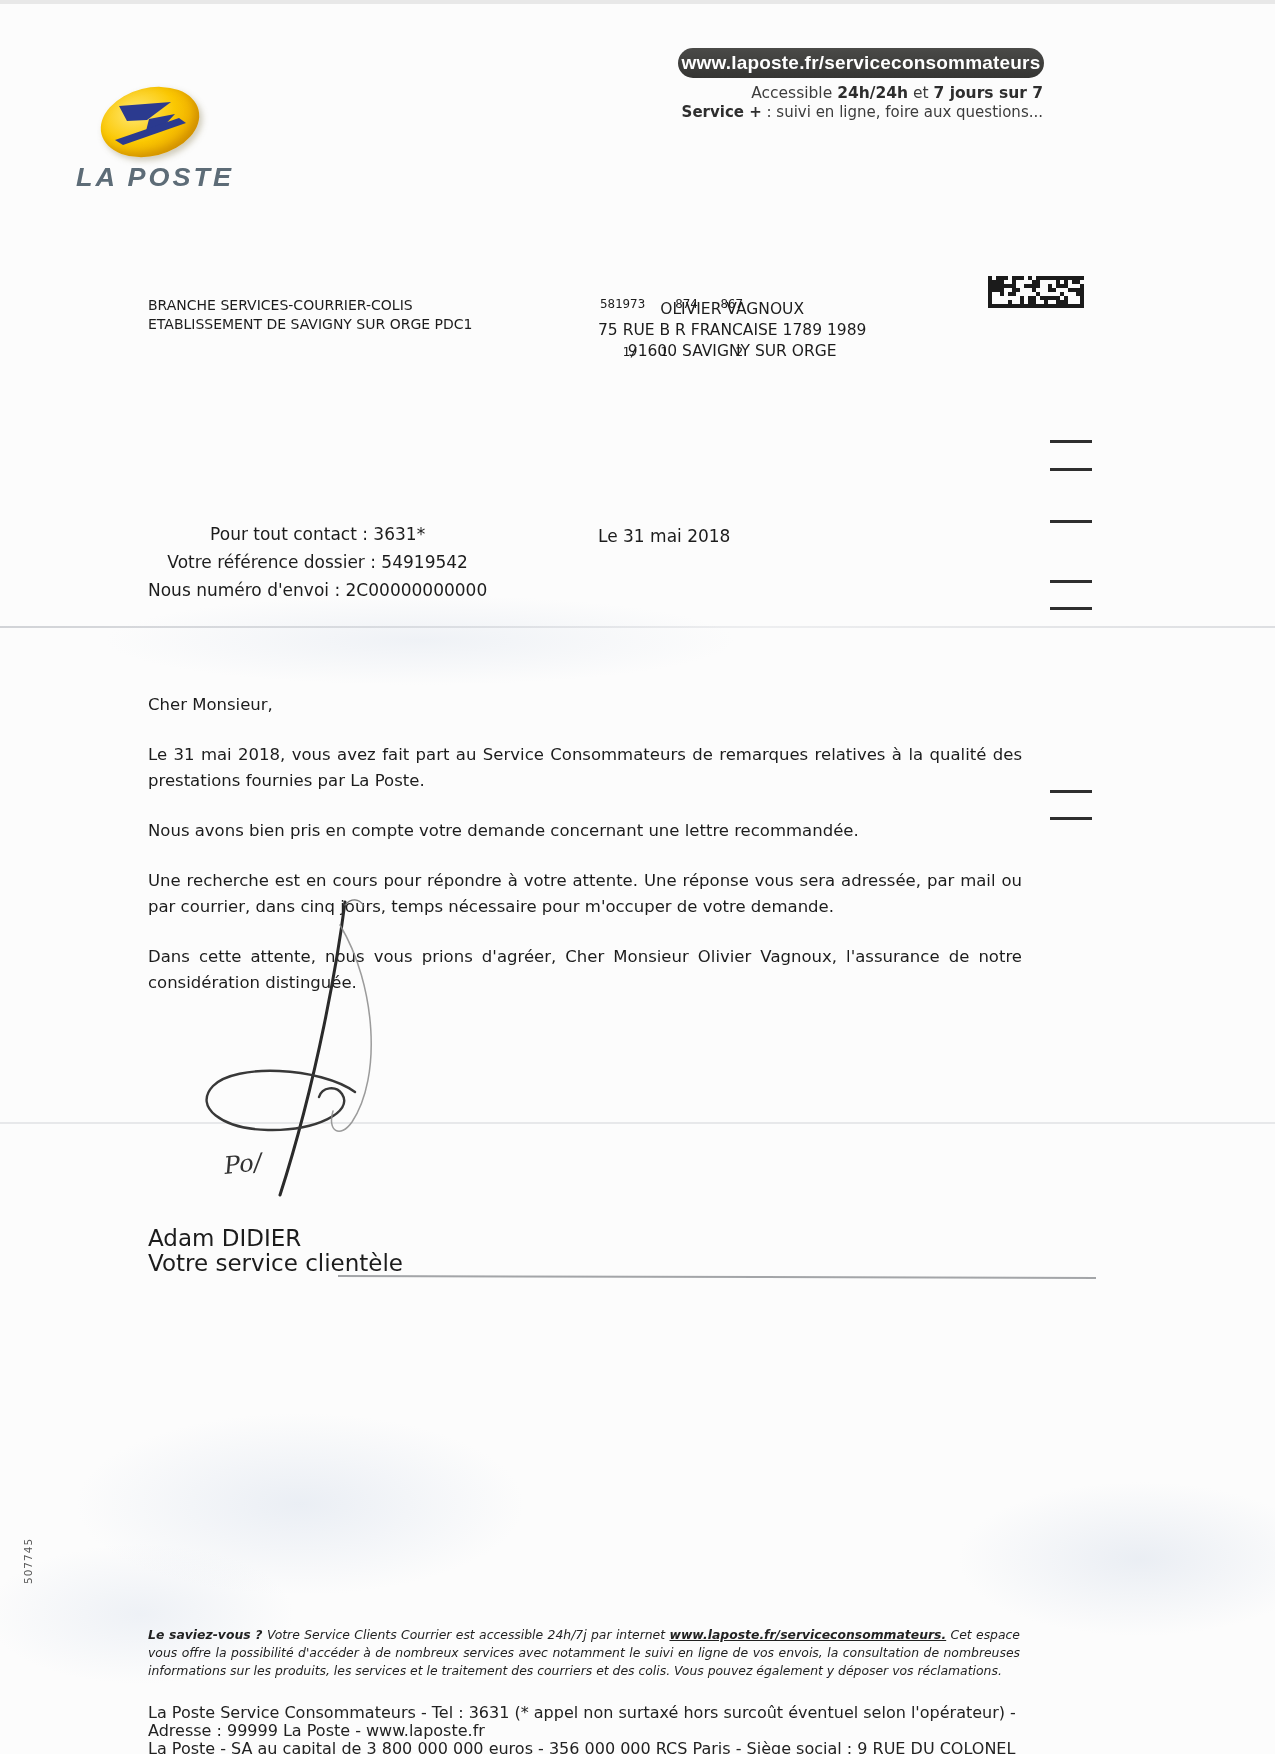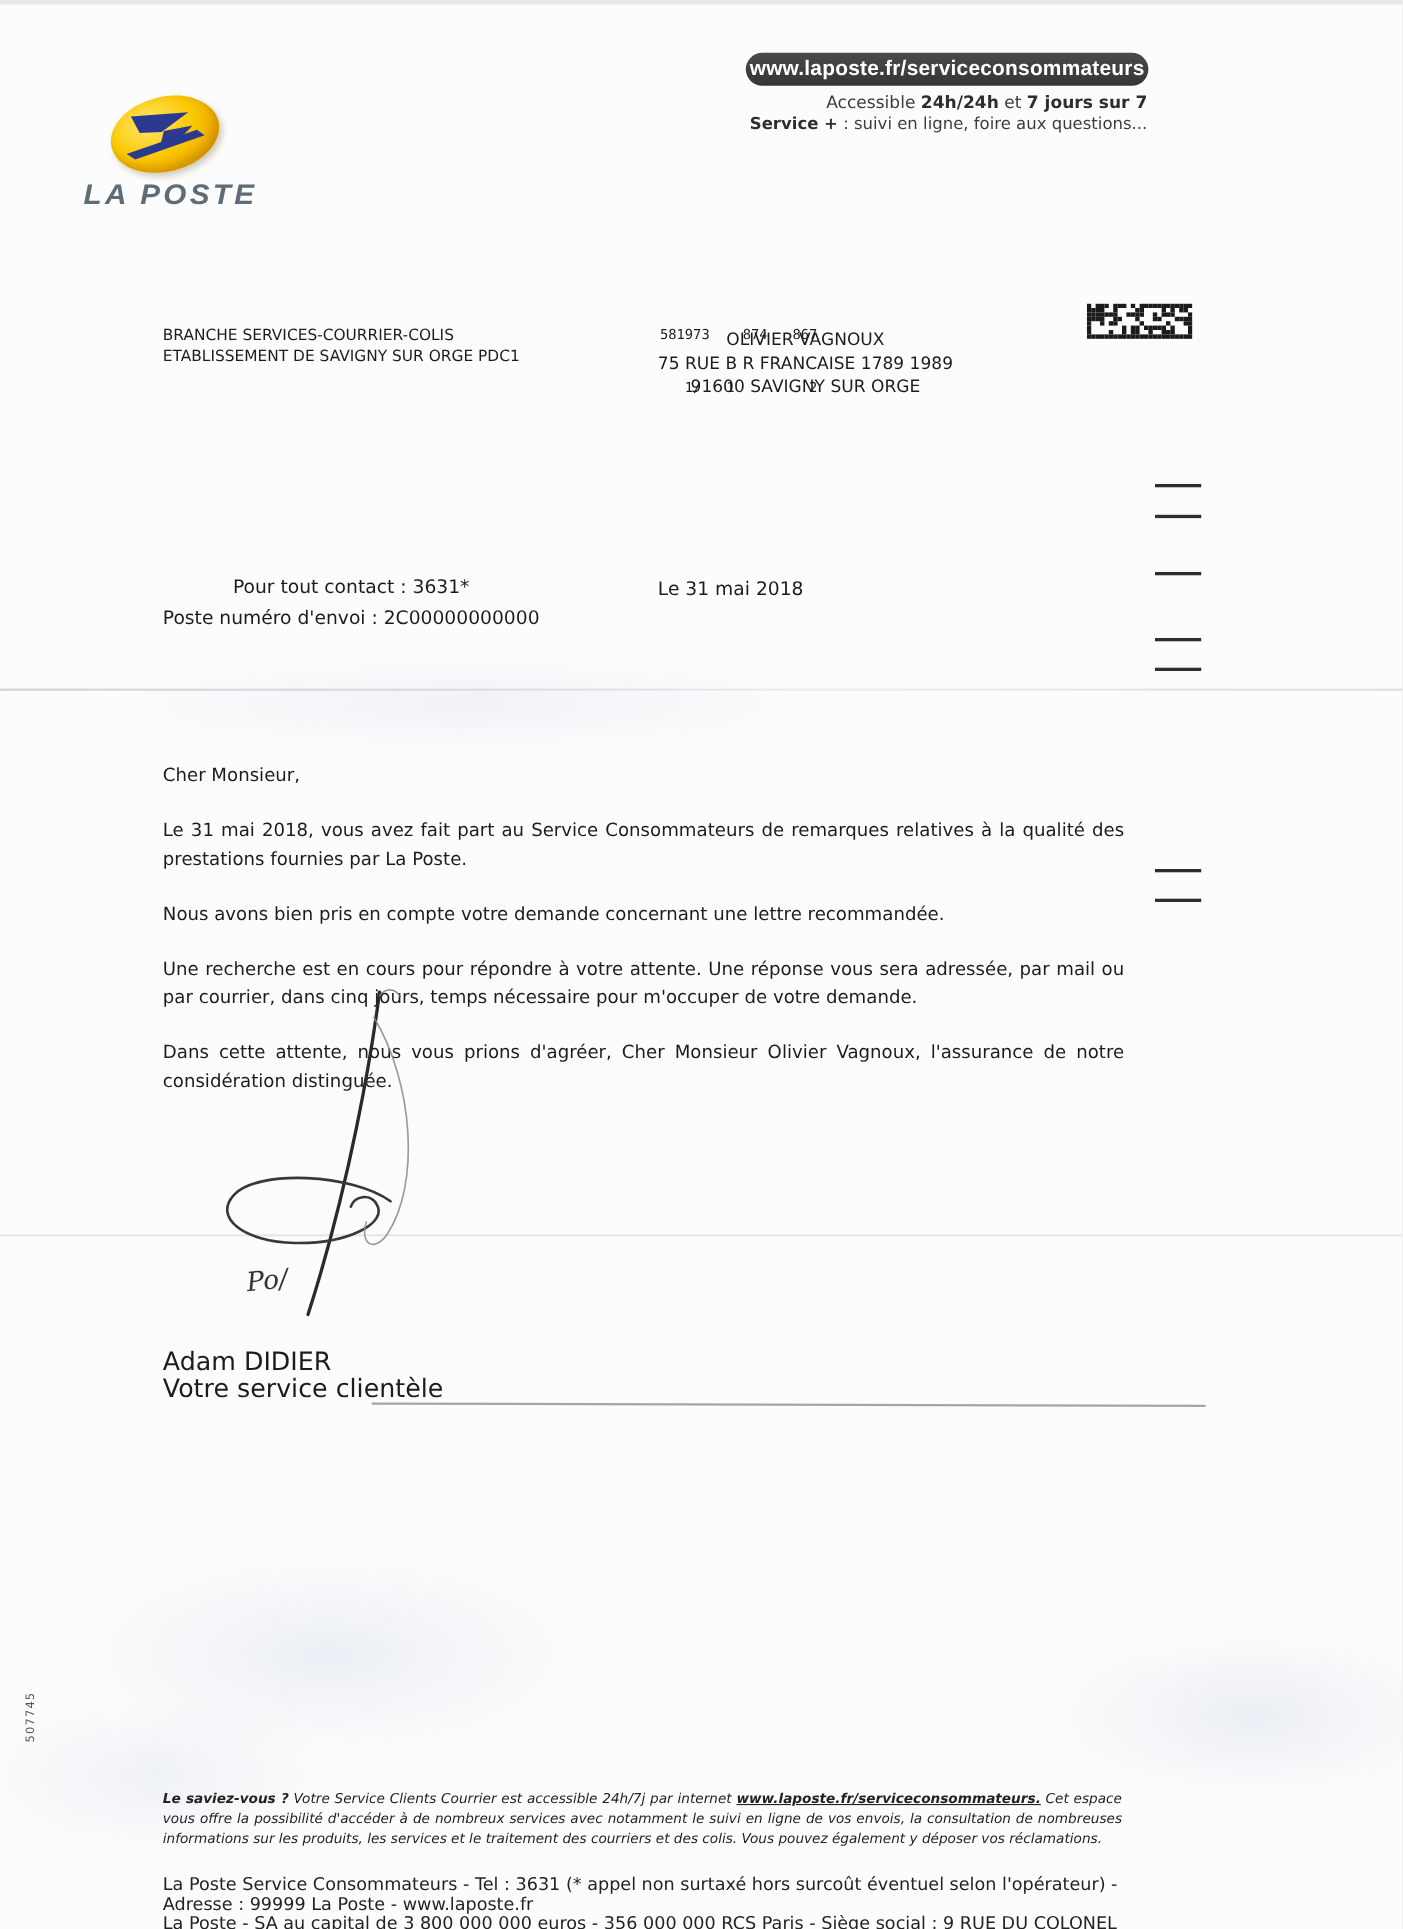--- a/index.html
+++ b/index.html
@@ -233,21 +233,22 @@
   <div class="abs crop" style="top:603px"></div>
   <div class="abs crop" style="top:786px"></div>
   <div class="abs crop" style="top:813px"></div>
 
   <div class="abs crease crease1"></div>
   <div class="abs crease crease2"></div>
   <div class="abs crease3"></div>
 
   <div class="abs meta">
     <div>Pour tout contact : 3631*</div>
-    <div>Poste numéro d'envoi : 2C00000000000</div>
+    <div>Votre référence dossier : 54919542</div>
+    <div>Nous numéro d'envoi : 2C00000000000</div>
   </div>
   <div class="abs date">Le 31 mai 2018</div>
 
   <div class="abs body">
     <p>Cher Monsieur,</p>
     <p>Le 31 mai 2018, vous avez fait part au Service Consommateurs de remarques relatives à la qualité des prestations fournies par La Poste.</p>
     <p>Nous avons bien pris en compte votre demande concernant  une lettre recommandée.</p>
     <p>Une recherche est en cours pour répondre à votre attente. Une réponse vous sera adressée, par mail ou par courrier, dans cinq jours, temps nécessaire pour m'occuper de votre demande.</p>
     <p>Dans cette attente, nous vous prions d'agréer,  Cher Monsieur Olivier Vagnoux, l'assurance de notre considération distinguée.</p>
   </div>

